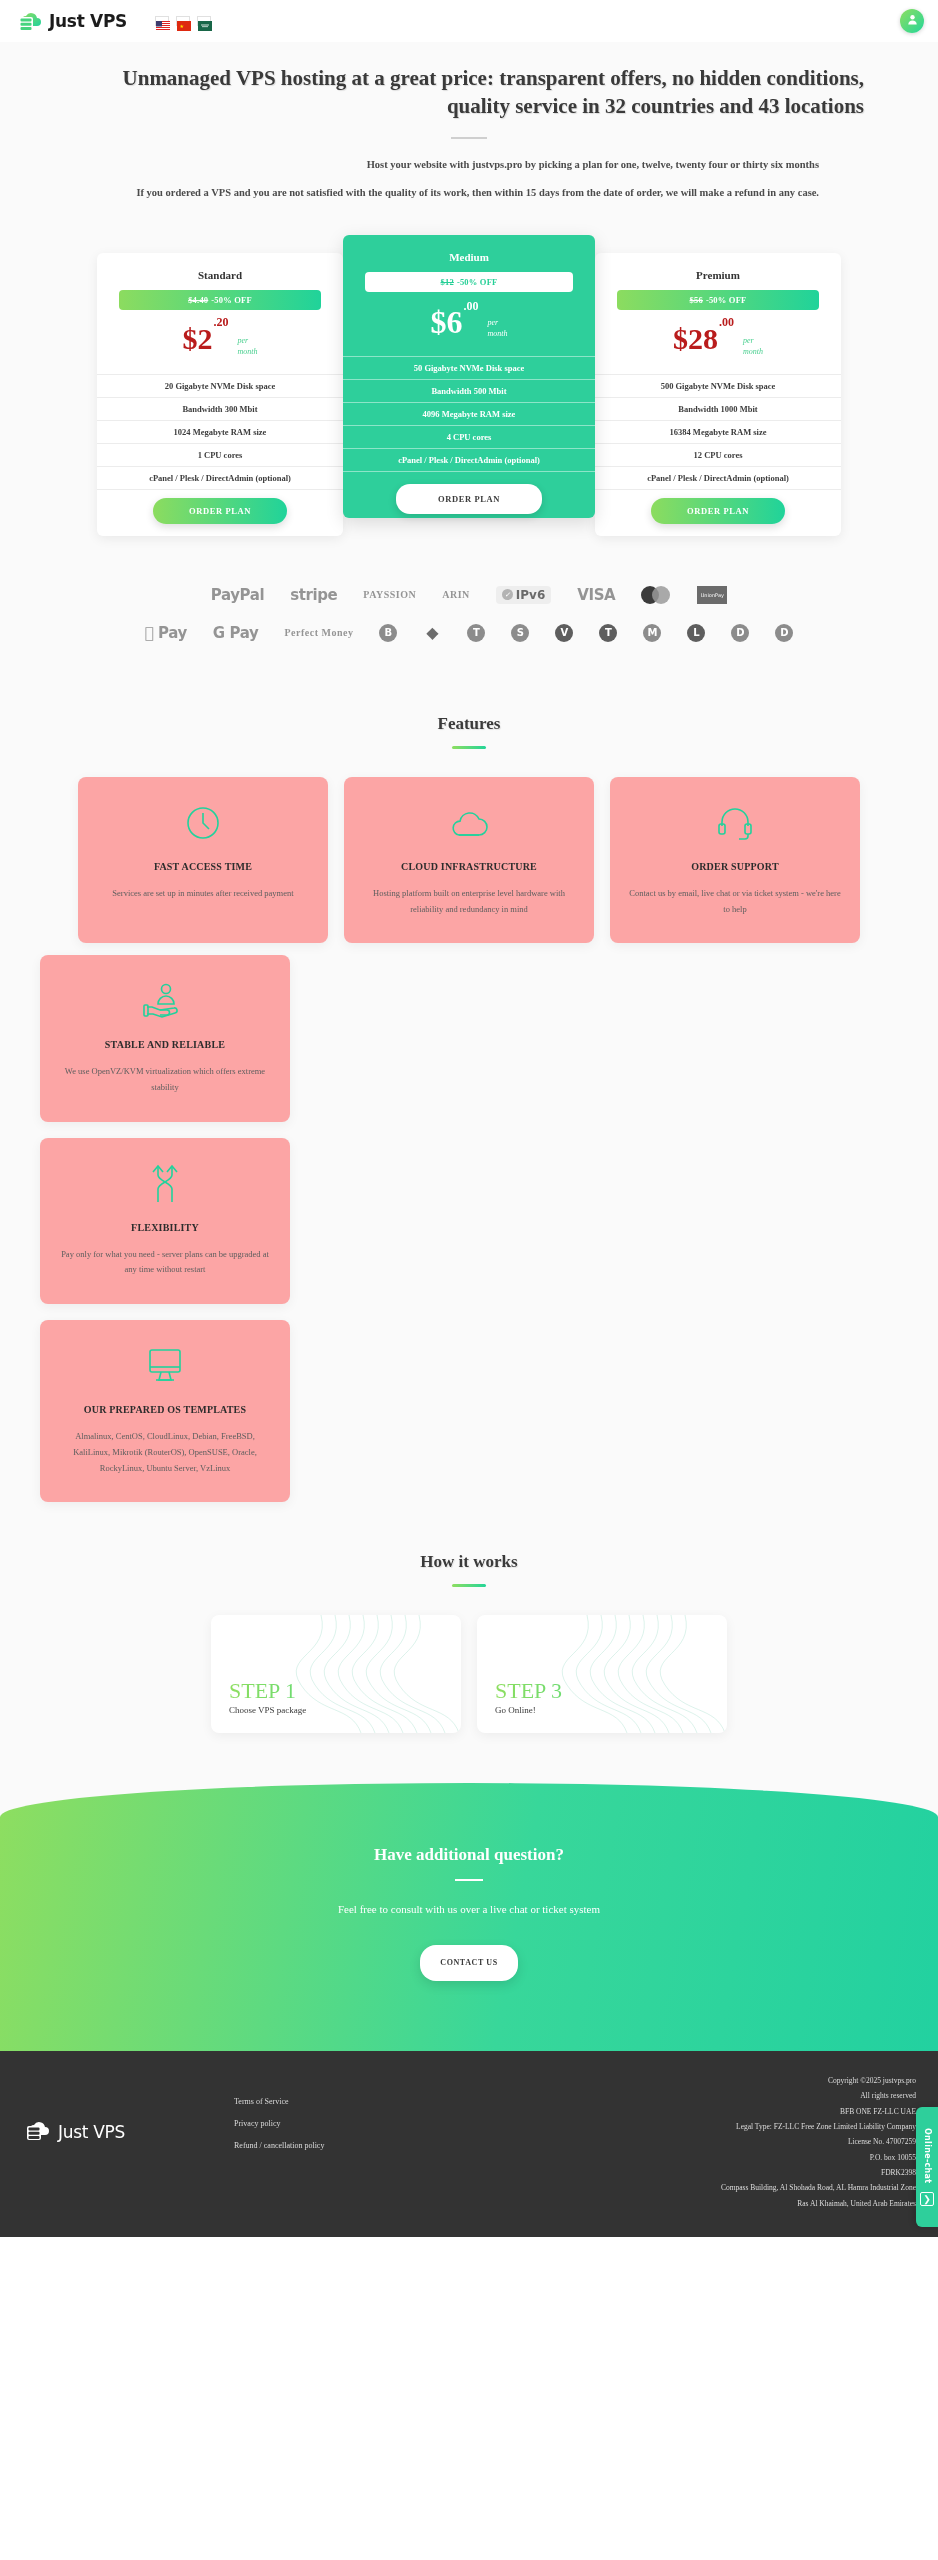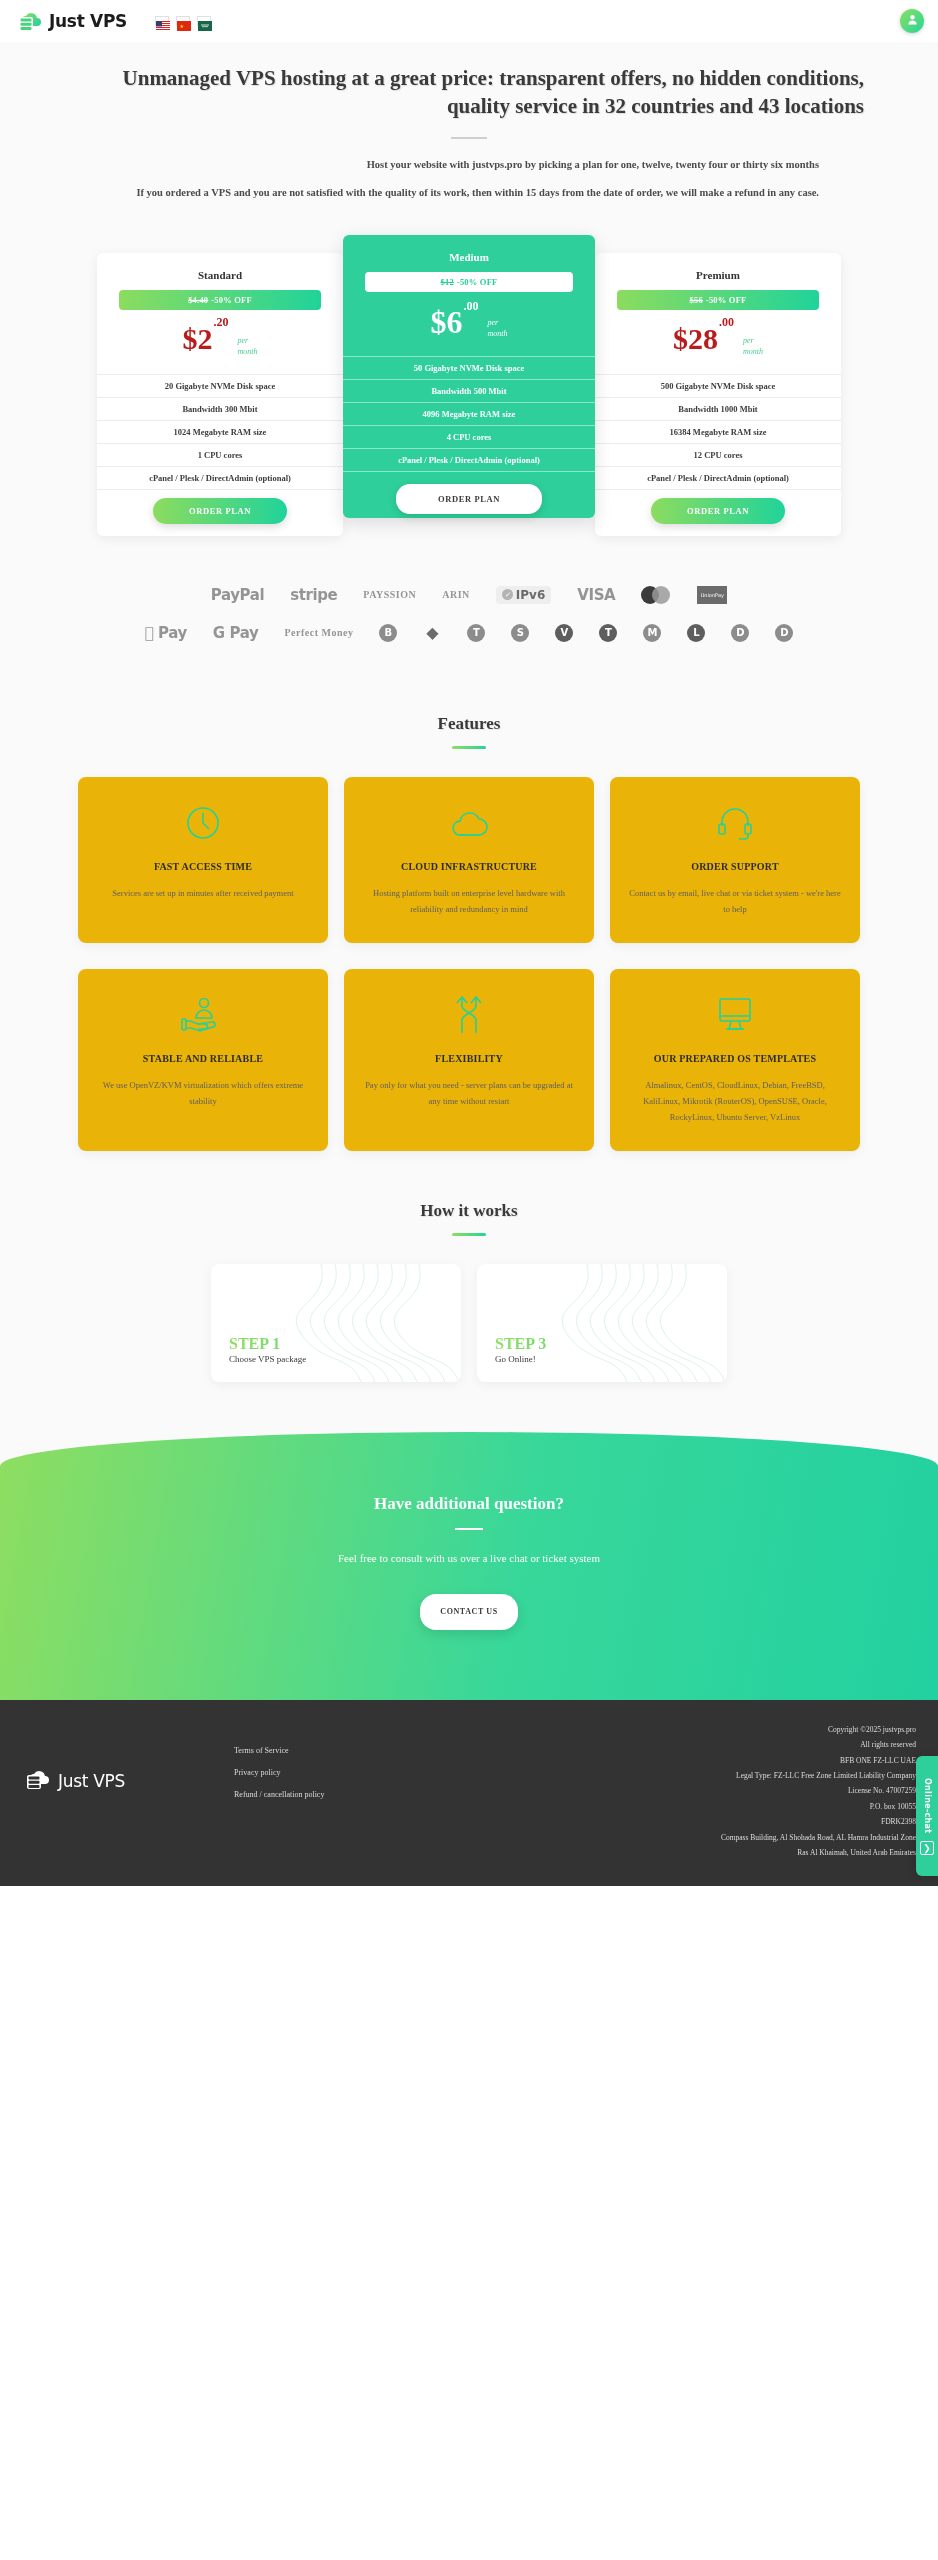--- a/index.html
+++ b/index.html
@@ -186,21 +186,21 @@
   .section h2 {
     font-size: 17px; font-weight: 700; color: #3a3a3a;
     text-shadow: 1px 1px 1px rgba(0,0,0,0.1);
   }
   .title-rule { width: 34px; height: 3px; margin: 12px auto 0 auto; border-radius: 2px;
                 background: linear-gradient(90deg,#8ede60,#23d598); }
 
   
   .cards { background:#fafafa; display: flex; justify-content: center; gap: 16px; padding: 18px 40px 0 40px; }
   .card {
-    width: 250px; background: #eab308; border-radius: 8px;
+    width: 250px; background: #fca5a5; border-radius: 8px;
     box-shadow: 0 3px 12px rgba(0,0,0,0.055);
     padding: 22px 16px 26px 16px; text-align: center;
     min-height: 158px;
   }
   .card-icon { height: 48px; display:flex; align-items:center; justify-content:center; margin-bottom: 14px; }
   .card h3 {
     font-size: 10px; font-weight: 700; color: #2c2c2c;
     letter-spacing: .2px; margin-bottom: 14px;
   }
   .card p { font-size: 8.5px; line-height: 1.85; color: #5e5e5e; }
@@ -209,21 +209,21 @@
   .steps { background:#fafafa; display: flex; justify-content: center; gap: 16px; padding: 18px 40px 50px 40px; }
   .step {
     width: 250px; height: 118px; background: #fff; border-radius: 8px;
     box-shadow: 0 3px 12px rgba(0,0,0,0.055);
     position: relative; overflow: hidden;
     display: flex; flex-direction: column; justify-content: flex-end;
     padding: 0 0 18px 18px;
   }
   .step-wave { position: absolute; inset: 0; pointer-events: none; }
   .step-num {
-    font-size: 16px; font-weight: 700; line-height: 1.1;
+    font-size: 22px; font-weight: 400; line-height: 1.1;
     background: linear-gradient(90deg,#8ede60,#23d598);
     -webkit-background-clip: text; background-clip: text; color: transparent;
     position: relative; z-index: 2;
   }
   .step-txt { font-size: 9px; color: #3a3a3a; position: relative; z-index: 2; margin-top: 2px; }
 
   
   .cta-wrap { position: relative; background: #fafafa; }
   .cta {
     background: linear-gradient(100deg, #8ede60 0%, #38d79a 55%, #22d1a0 100%);
@@ -483,21 +483,21 @@
           <rect x="6" y="23" width="6" height="10" rx="2"></rect>
           <rect x="32" y="23" width="6" height="10" rx="2"></rect>
           <path d="M35 33v2a3 3 0 0 1-3 3h-6"></path>
         </svg>
       </div>
       <h3>ORDER SUPPORT</h3>
       <p>Contact us by email, live chat or via ticket system - we're here to help</p>
     </div>
   </div>
 
-  <div class="cards" style="padding-top:26px;">
+  <div class="cards" style="padding-top:12px;flex-direction:column;">
     <div class="card">
       <div class="card-icon">
         <svg width="48" height="44" viewBox="0 0 48 44" fill="none" stroke="#21d29c" stroke-width="1.6">
           <circle cx="25" cy="10" r="4.5"></circle>
           <path d="M17 25a8 8 0 0 1 16 0z"></path>
           <path d="M6 28h5l8 3h7a2.5 2.5 0 0 1 0 5h-7"></path>
           <path d="M19 31l14-2a2.5 2.5 0 0 1 1 5l-13 4-9-3H6"></path>
           <rect x="3" y="26" width="4" height="11" rx="1"></rect>
         </svg>
       </div>

